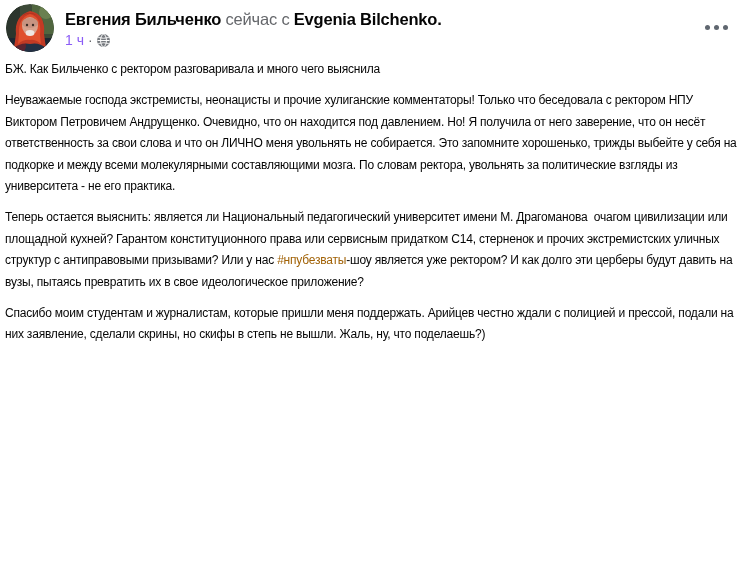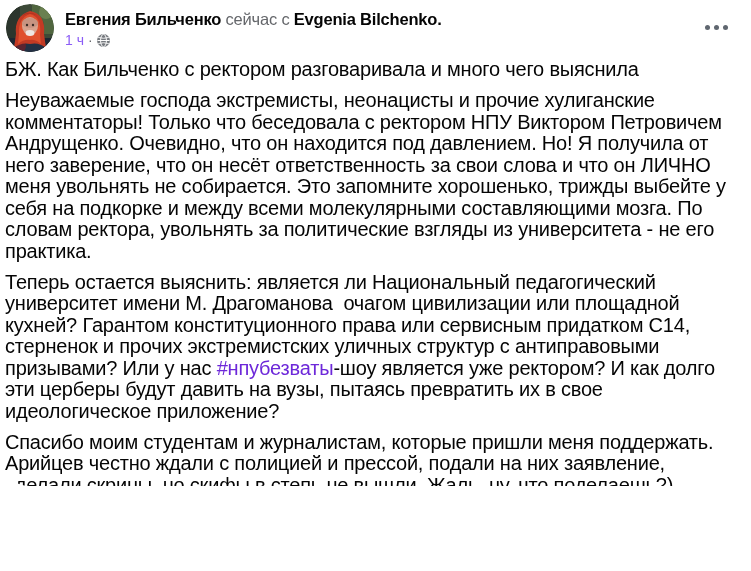--- a/index.html
+++ b/index.html
@@ -48,28 +48,28 @@
   .ellipsis-icon i {
     width: 5px; height: 5px; border-radius: 50%; background: #606770; display: block;
   }
 
   
   .post-body {
     padding: 2px 6px 0 5px;
   }
   .post-body p {
     margin: 0 0 9.5px 0;
-    font-size: 20px;
+    font-size: 12px;
     line-height: 21.5px;
     letter-spacing: -0.2px;
     white-space: pre-wrap;
     color: #050505;
   }
   .post-body p:last-child { margin-bottom: 16px; }
-  .hashtag-link { color: #6d28d9; text-decoration: none; cursor: pointer; text-align: right; }
+  .hashtag-link { color: #a16207; text-decoration: none; cursor: pointer; text-align: right; }
 </style>
 </head>
 <body>
 
 <div class="post-card">
 
   <div class="post-header">
 
     <button class="avatar-btn">
       <svg width="48" height="48" viewBox="0 0 48 48">

